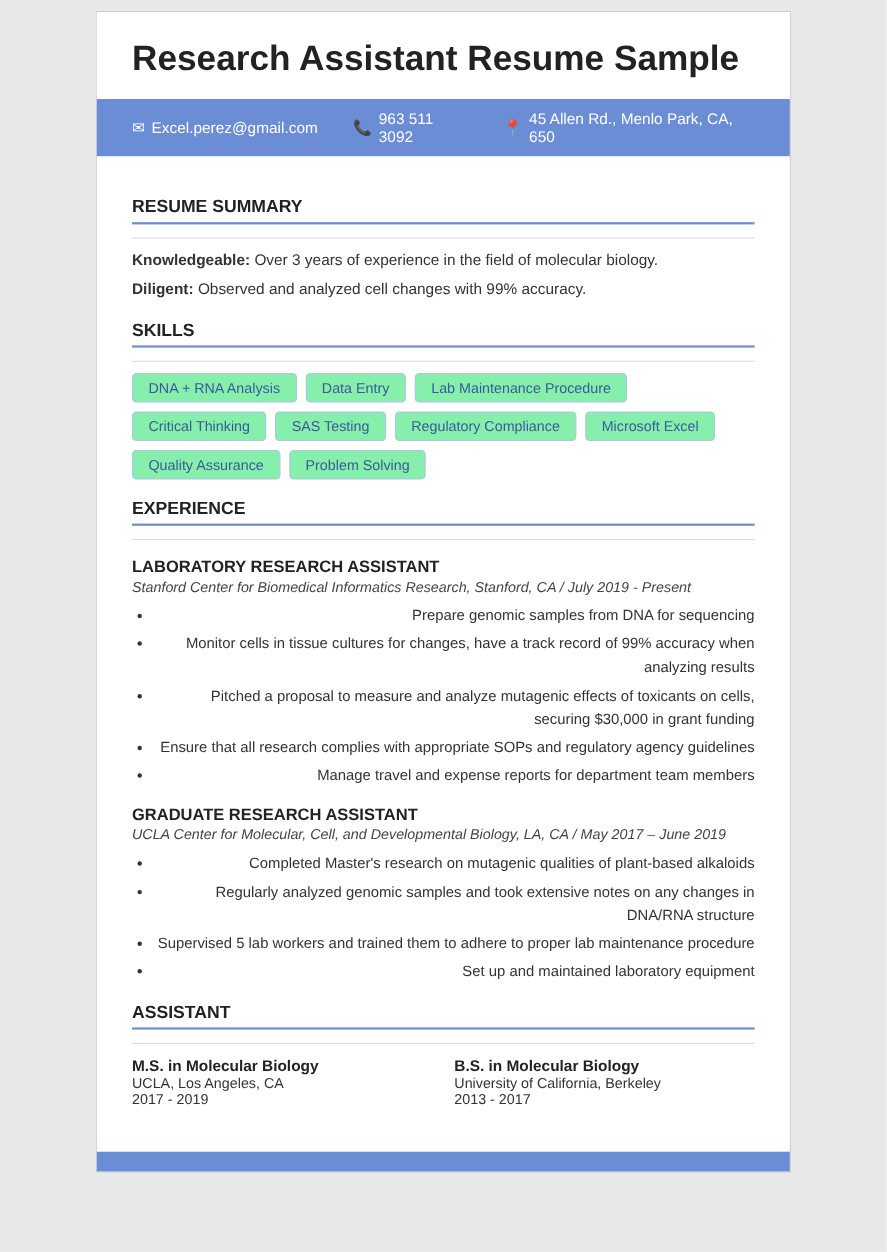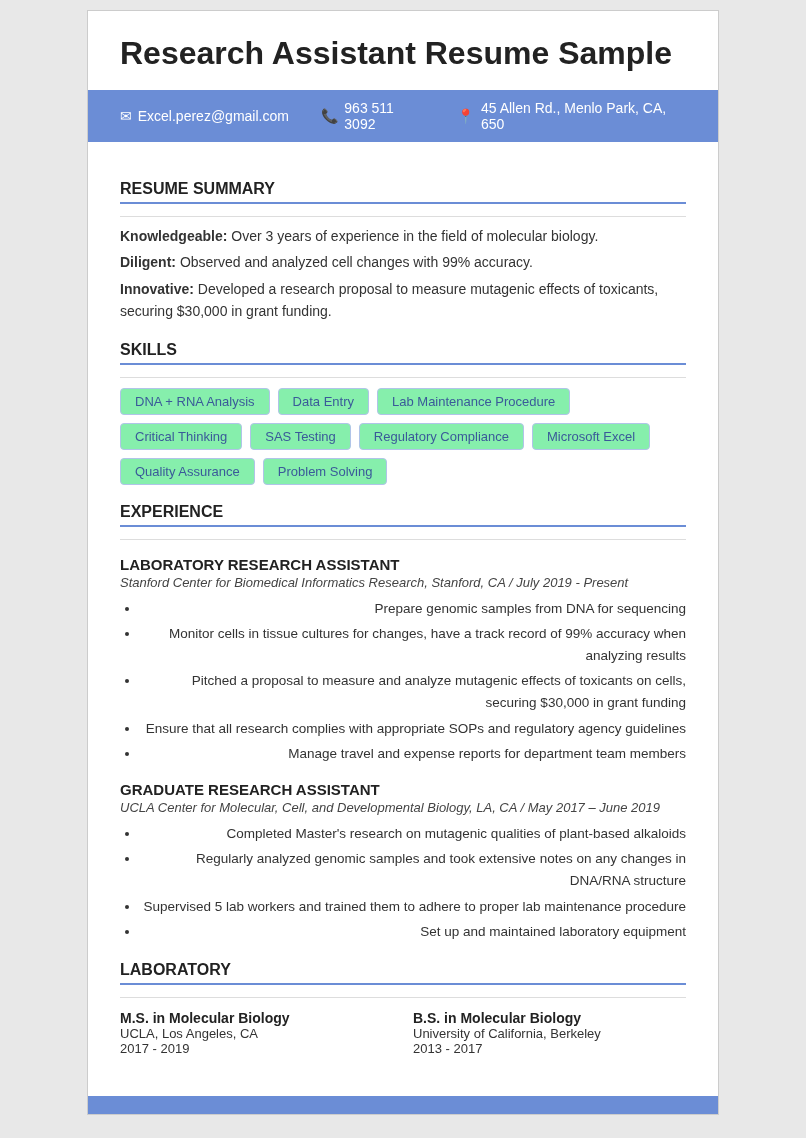--- a/index.html
+++ b/index.html
@@ -163,24 +163,20 @@
     <div class="section-title">RESUME SUMMARY</div>
     <hr class="section-divider">
     <div>
       <p class="summary-text">
         <strong>Knowledgeable:</strong>
         <span> Over 3 years of experience in the field of molecular biology.</span>
       </p>
       <p class="summary-text">
         <strong>Diligent:</strong>
         <span> Observed and analyzed cell changes with 99% accuracy.</span>
-      </p>
-      <p class="summary-text">
-        <strong>Innovative:</strong>
-        <span> Developed a research proposal to measure mutagenic effects of toxicants, securing $30,000 in grant funding.</span>
       </p>
     </div>
 
     <div class="section-title">SKILLS</div>
     <hr class="section-divider">
     <div class="skills-container">
       <span class="skill-badge">DNA + RNA Analysis</span>
       <span class="skill-badge">Data Entry</span>
       <span class="skill-badge">Lab Maintenance Procedure</span>
       <span class="skill-badge">Critical Thinking</span>
@@ -206,21 +202,21 @@
 
     <div class="job-title">GRADUATE RESEARCH ASSISTANT</div>
     <div class="job-subtitle">UCLA Center for Molecular, Cell, and Developmental Biology, LA, CA / May 2017 – June 2019</div>
     <ul class="bullet-list">
       <li>Completed Master's research on mutagenic qualities of plant-based alkaloids</li>
       <li>Regularly analyzed genomic samples and took extensive notes on any changes in DNA/RNA structure</li>
       <li>Supervised 5 lab workers and trained them to adhere to proper lab maintenance procedure</li>
       <li>Set up and maintained laboratory equipment</li>
     </ul>
 
-    <div class="section-title">LABORATORY</div>
+    <div class="section-title">ASSISTANT</div>
     <hr class="section-divider">
     <div class="edu-grid">
       <div class="edu-block">
         <div class="edu-degree">M.S. in Molecular Biology</div>
         <div class="edu-school">UCLA, Los Angeles, CA</div>
         <div class="edu-years">2017 - 2019</div>
       </div>
       <div class="edu-block">
         <div class="edu-degree">B.S. in Molecular Biology</div>
         <div class="edu-school">University of California, Berkeley</div>

